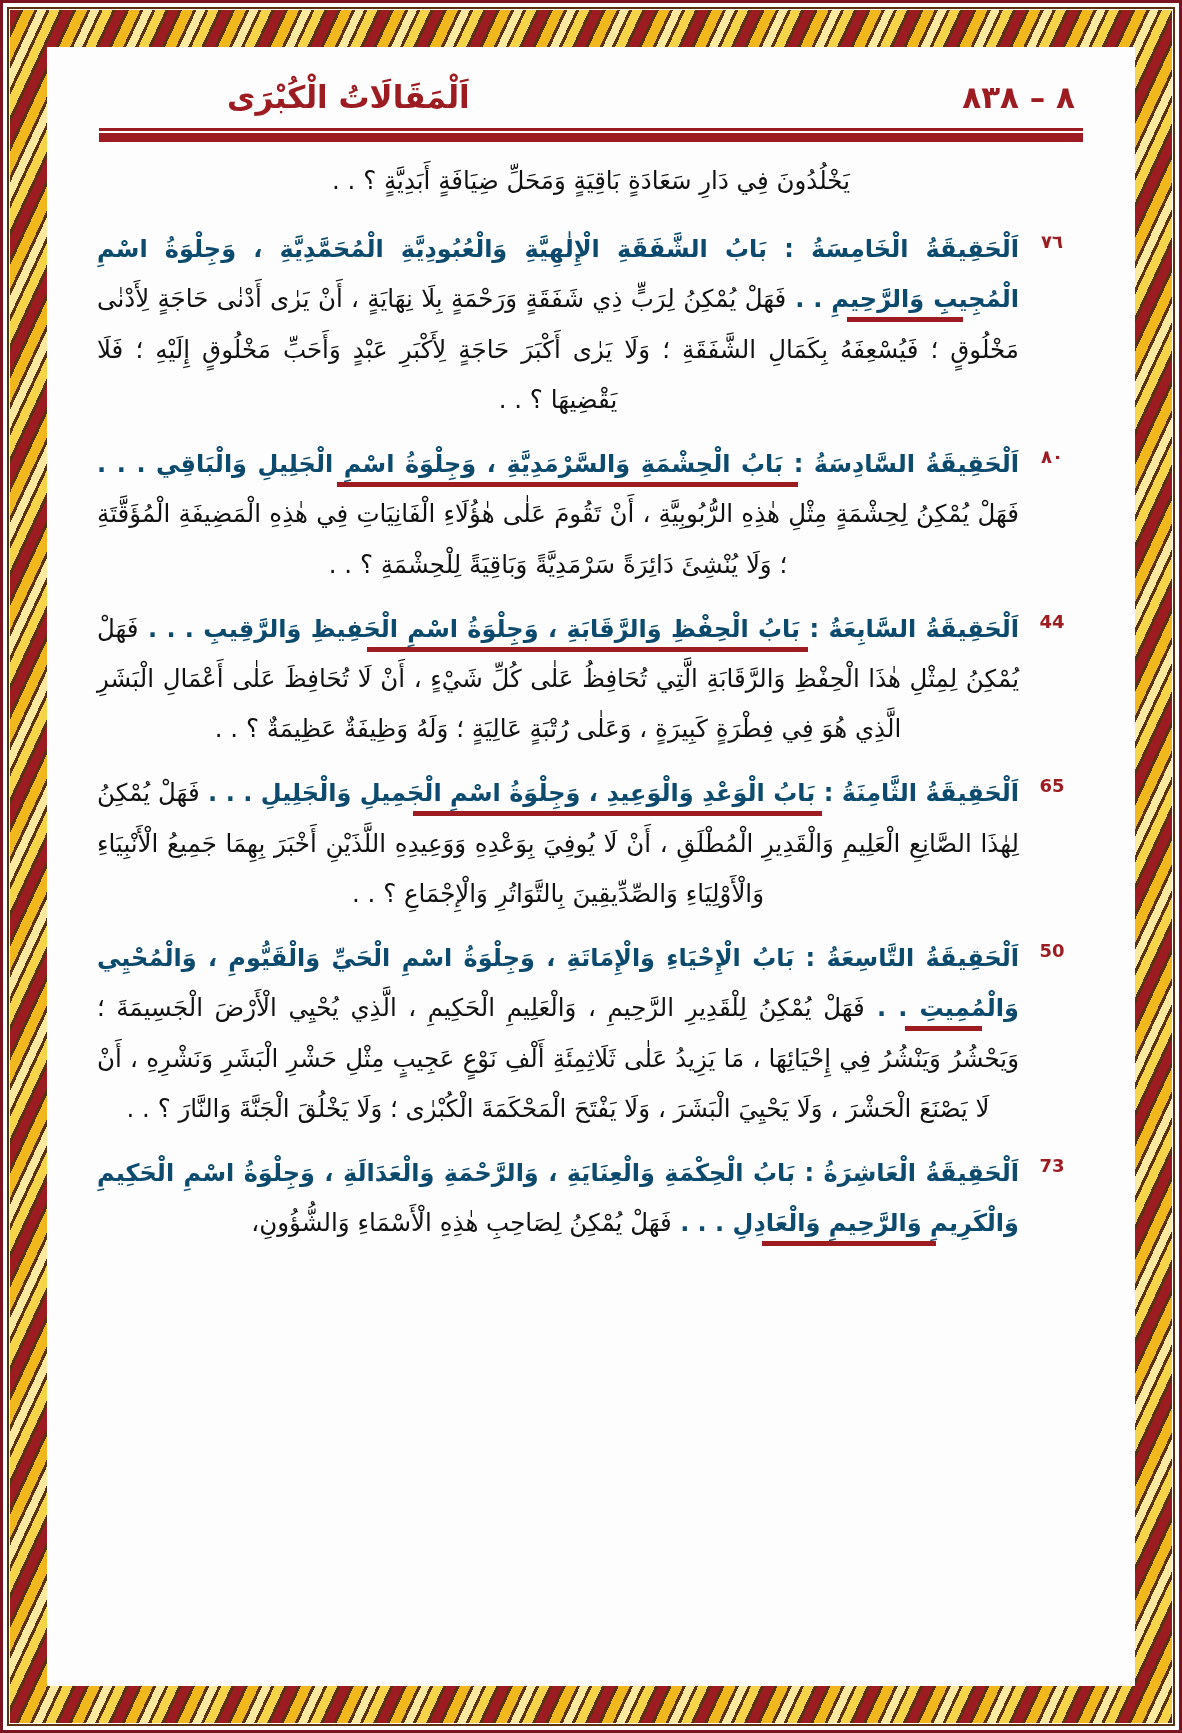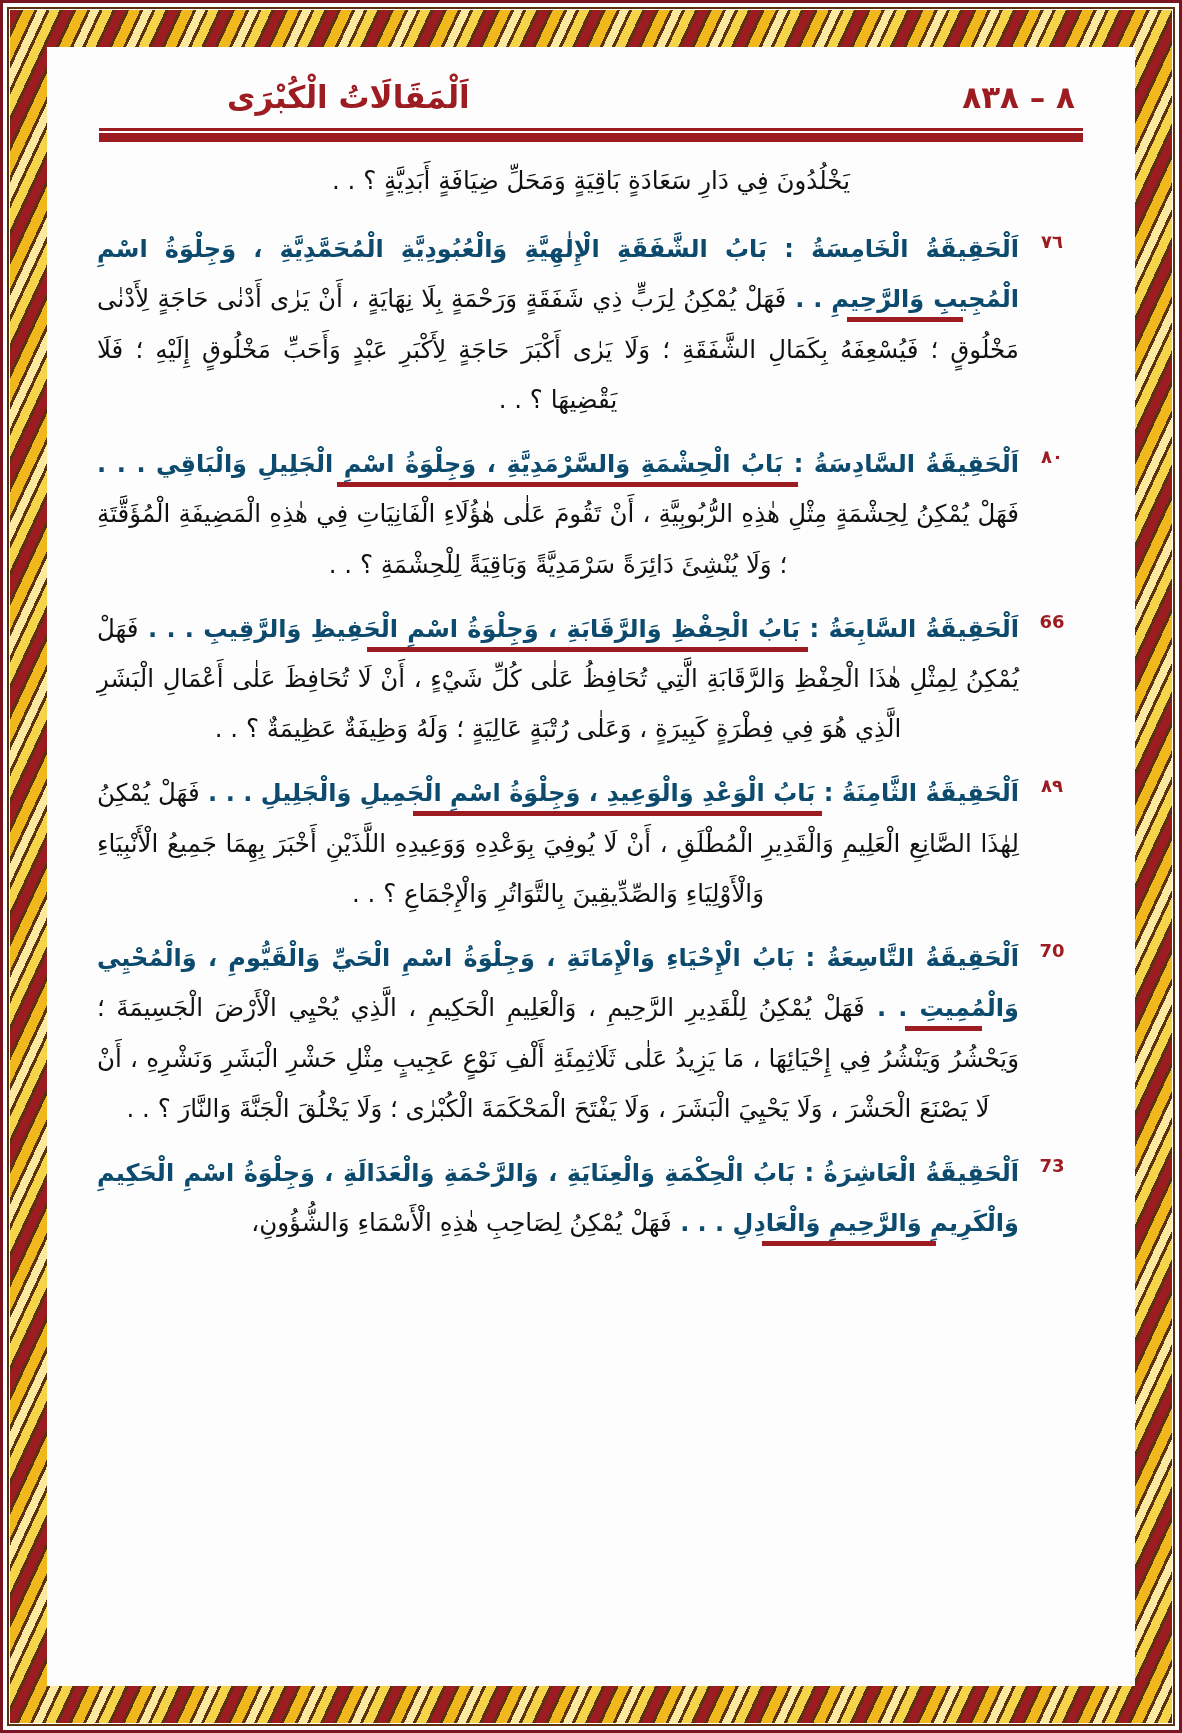--- a/index.html
+++ b/index.html
@@ -214,35 +214,35 @@
       </div>
 
       <div class="entry">
         <div class="entry-num">٨٠</div>
         <div class="entry-body">
           <span class="heading heading-underline">اَلْحَقِيقَةُ السَّادِسَةُ : بَابُ الْحِشْمَةِ وَالسَّرْمَدِيَّةِ ، وَجِلْوَةُ اسْمِ الْجَلِيلِ وَالْبَاقِي . . . </span><span class="prose">فَهَلْ يُمْكِنُ لِحِشْمَةٍ مِثْلِ هٰذِهِ الرُّبُوبِيَّةِ ، أَنْ تَقُومَ عَلٰى هٰؤُلَاءِ الْفَانِيَاتِ فِي هٰذِهِ الْمَضِيفَةِ الْمُؤَقَّتَةِ ؛ وَلَا يُنْشِئَ دَائِرَةً سَرْمَدِيَّةً وَبَاقِيَةً لِلْحِشْمَةِ ؟ . .</span>
         </div>
       </div>
 
       <div class="entry">
-        <div class="entry-num">66</div>
+        <div class="entry-num">44</div>
         <div class="entry-body">
           <span class="heading heading-underline">اَلْحَقِيقَةُ السَّابِعَةُ : بَابُ الْحِفْظِ وَالرَّقَابَةِ ، وَجِلْوَةُ اسْمِ الْحَفِيظِ وَالرَّقِيبِ . . . </span><span class="prose">فَهَلْ يُمْكِنُ لِمِثْلِ هٰذَا الْحِفْظِ وَالرَّقَابَةِ الَّتِي تُحَافِظُ عَلٰى كُلِّ شَيْءٍ ، أَنْ لَا تُحَافِظَ عَلٰى أَعْمَالِ الْبَشَرِ الَّذِي هُوَ فِي فِطْرَةٍ كَبِيرَةٍ ، وَعَلٰى رُتْبَةٍ عَالِيَةٍ ؛ وَلَهُ وَظِيفَةٌ عَظِيمَةٌ ؟ . .</span>
         </div>
       </div>
 
       <div class="entry">
-        <div class="entry-num">٨٩</div>
+        <div class="entry-num">65</div>
         <div class="entry-body">
           <span class="heading heading-underline">اَلْحَقِيقَةُ الثَّامِنَةُ : بَابُ الْوَعْدِ وَالْوَعِيدِ ، وَجِلْوَةُ اسْمِ الْجَمِيلِ وَالْجَلِيلِ . . . </span><span class="prose">فَهَلْ يُمْكِنُ لِهٰذَا الصَّانِعِ الْعَلِيمِ وَالْقَدِيرِ الْمُطْلَقِ ، أَنْ لَا يُوفِيَ بِوَعْدِهِ وَوَعِيدِهِ اللَّذَيْنِ أَخْبَرَ بِهِمَا جَمِيعُ الْأَنْبِيَاءِ وَالْأَوْلِيَاءِ وَالصِّدِّيقِينَ بِالتَّوَاتُرِ وَالْإِجْمَاعِ ؟ . .</span>
         </div>
       </div>
 
       <div class="entry">
-        <div class="entry-num">70</div>
+        <div class="entry-num">50</div>
         <div class="entry-body">
           <span class="heading heading-underline">اَلْحَقِيقَةُ التَّاسِعَةُ : بَابُ الْإِحْيَاءِ وَالْإِمَاتَةِ ، وَجِلْوَةُ اسْمِ الْحَيِّ وَالْقَيُّومِ ، وَالْمُحْيِي وَالْمُمِيتِ . . </span><span class="prose">فَهَلْ يُمْكِنُ لِلْقَدِيرِ الرَّحِيمِ ، وَالْعَلِيمِ الْحَكِيمِ ، الَّذِي يُحْيِي الْأَرْضَ الْجَسِيمَةَ ؛ وَيَحْشُرُ وَيَنْشُرُ فِي إِحْيَائِهَا ، مَا يَزِيدُ عَلٰى ثَلَاثِمِئَةِ أَلْفِ نَوْعٍ عَجِيبٍ مِثْلِ حَشْرِ الْبَشَرِ وَنَشْرِهِ ، أَنْ لَا يَصْنَعَ الْحَشْرَ ، وَلَا يَحْيِيَ الْبَشَرَ ، وَلَا يَفْتَحَ الْمَحْكَمَةَ الْكُبْرٰى ؛ وَلَا يَخْلُقَ الْجَنَّةَ وَالنَّارَ ؟ . .</span>
         </div>
       </div>
 
       <div class="entry tail-entry">
         <div class="entry-num">73</div>
         <div class="entry-body">
           <span class="heading heading-underline">اَلْحَقِيقَةُ الْعَاشِرَةُ : بَابُ الْحِكْمَةِ وَالْعِنَايَةِ ، وَالرَّحْمَةِ وَالْعَدَالَةِ ، وَجِلْوَةُ اسْمِ الْحَكِيمِ وَالْكَرِيمِ وَالرَّحِيمِ وَالْعَادِلِ . . . </span><span class="prose">فَهَلْ يُمْكِنُ لِصَاحِبِ هٰذِهِ الْأَسْمَاءِ وَالشُّؤُونِ،</span>
         </div>

